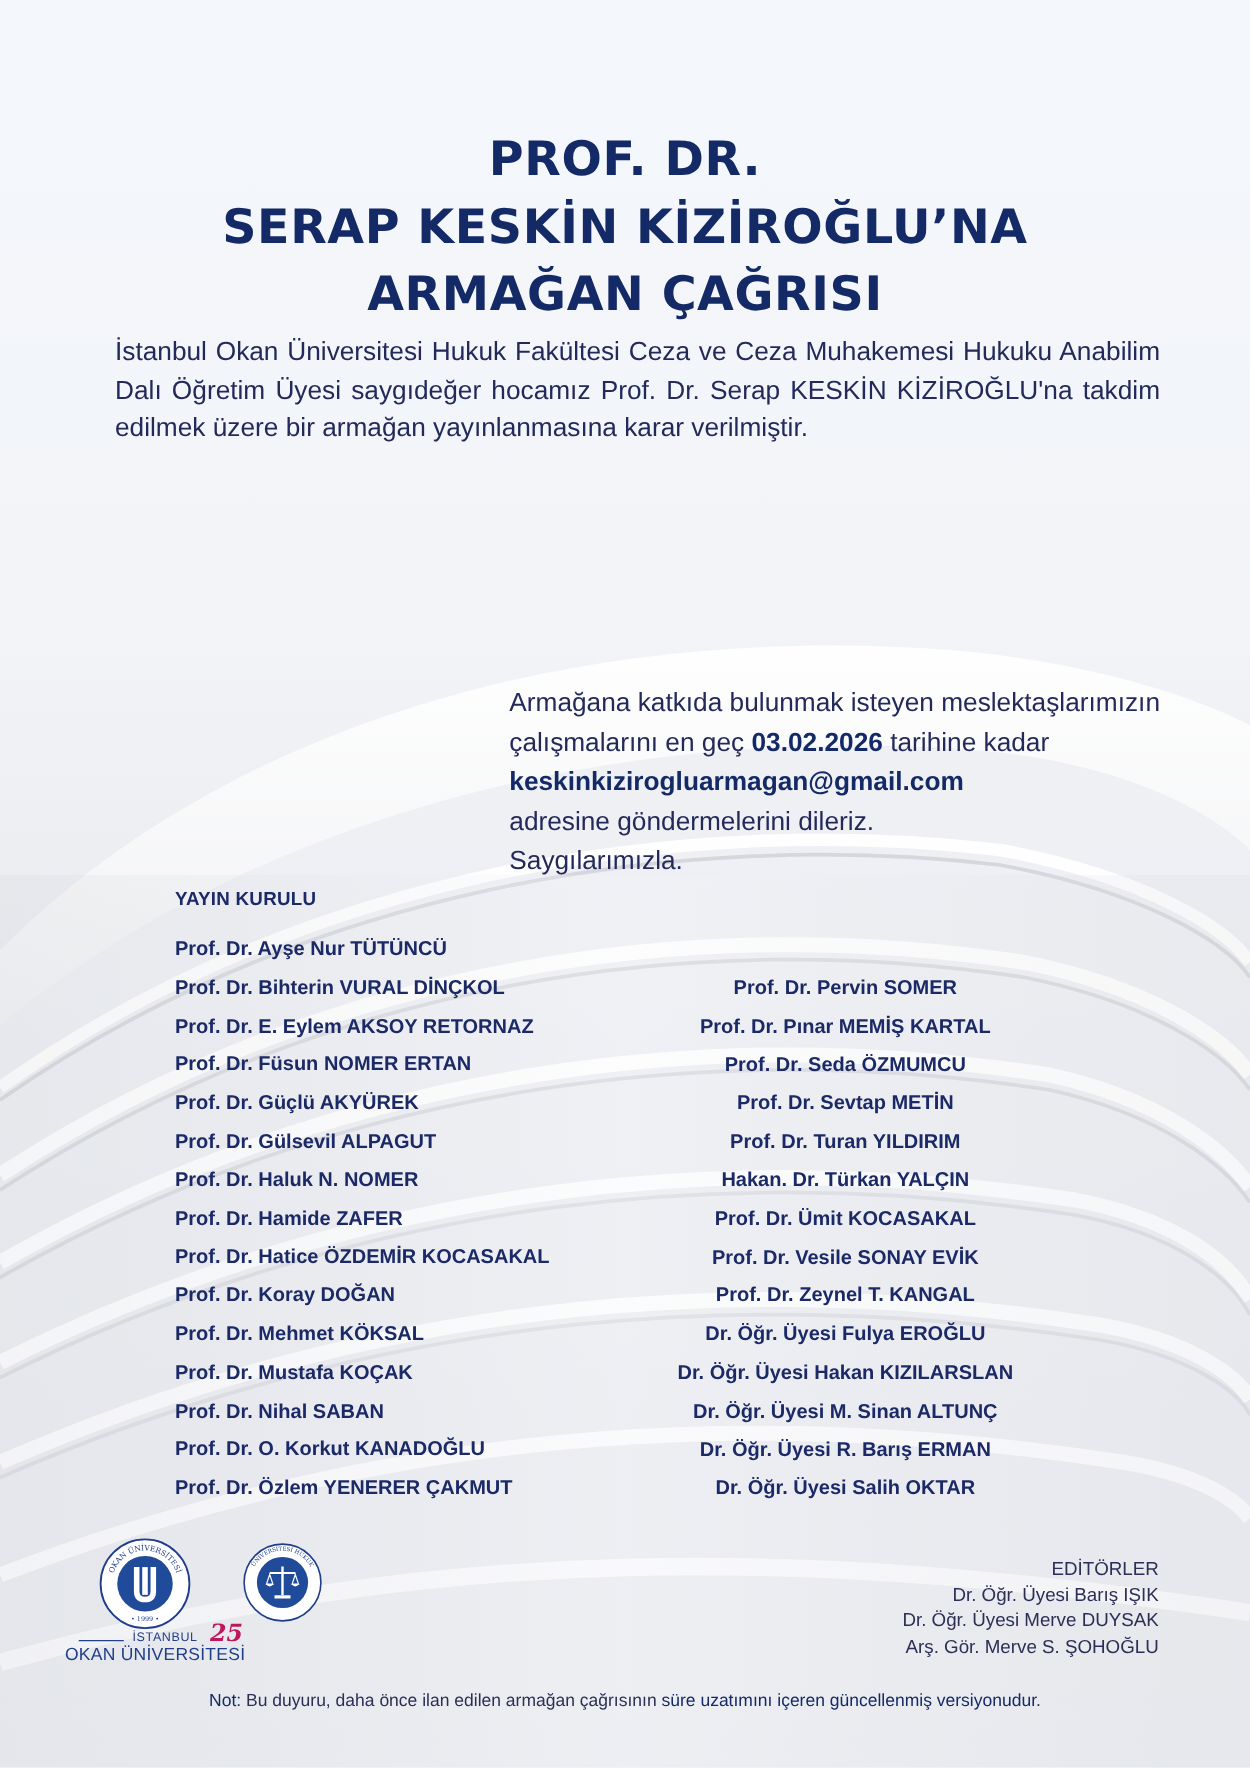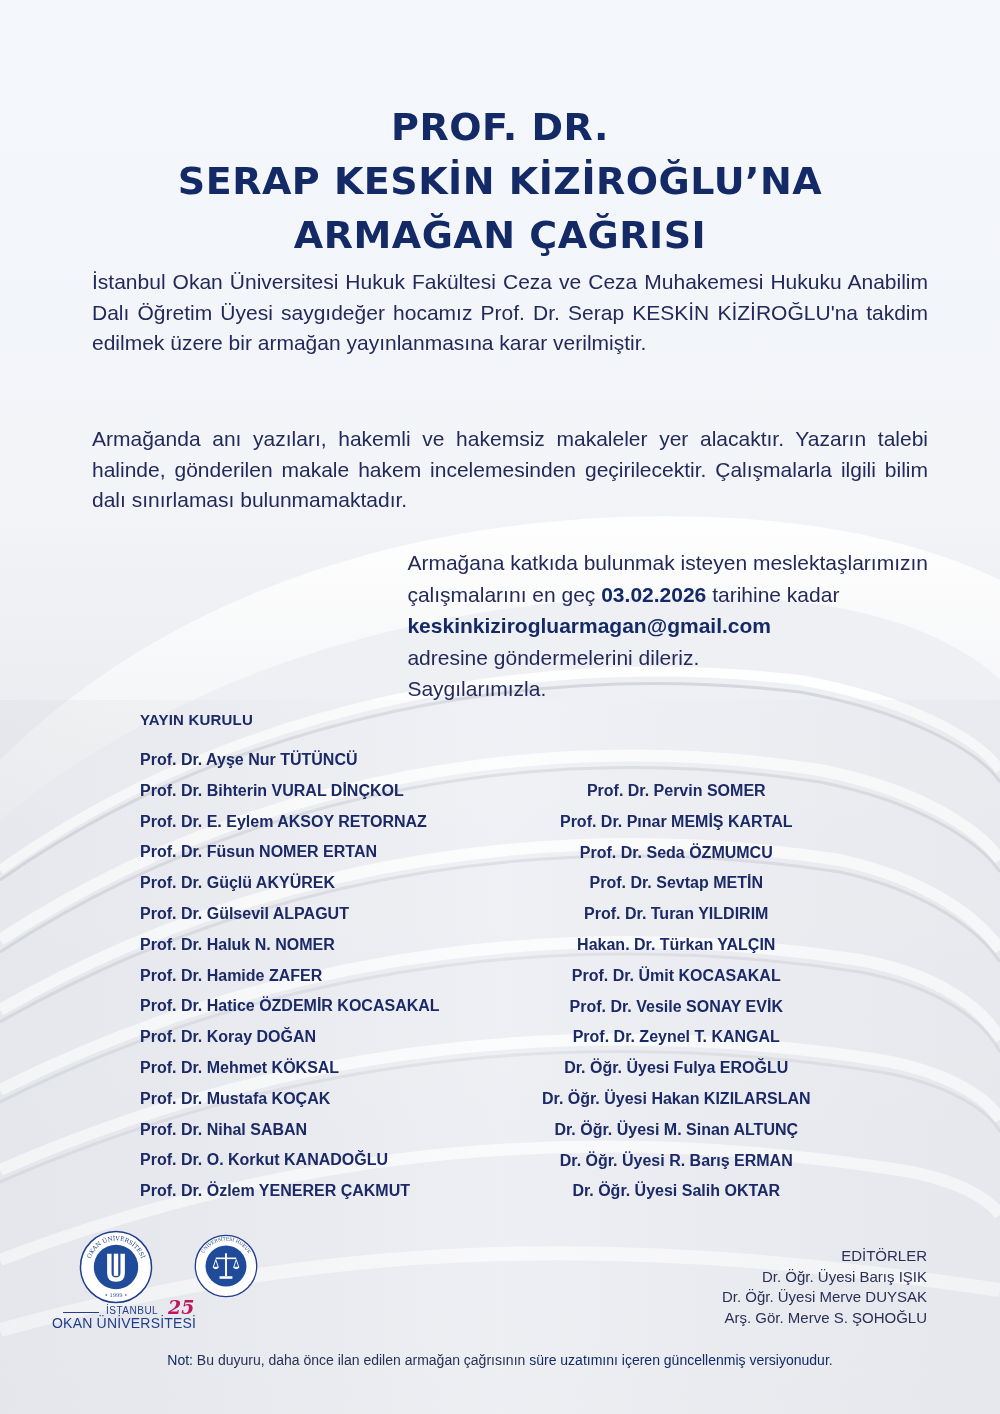--- a/index.html
+++ b/index.html
@@ -123,21 +123,20 @@
 
 <div class="content">
 
   <div class="title">
     <div>PROF. DR.</div>
     <div>SERAP KESKİN KİZİROĞLU’NA</div>
     <div>ARMAĞAN ÇAĞRISI</div>
   </div>
 
   <p class="para para1">İstanbul Okan Üniversitesi Hukuk Fakültesi Ceza ve Ceza Muhakemesi Hukuku Anabilim Dalı Öğretim Üyesi saygıdeğer hocamız Prof. Dr. Serap KESKİN KİZİROĞLU'na takdim edilmek üzere bir armağan yayınlanmasına karar verilmiştir.</p>
-  <p class="para para2">Armağanda anı yazıları, hakemli ve hakemsiz makaleler yer alacaktır. Yazarın talebi halinde, gönderilen makale hakem incelemesinden geçirilecektir. Çalışmalarla ilgili bilim dalı sınırlaması bulunmamaktadır.</p>
 
   <div class="call">
     <div>Armağana katkıda bulunmak isteyen meslektaşlarımızın</div>
     <div><span>çalışmalarını en geç </span><b>03.02.2026</b><span> tarihine kadar</span></div>
     <div class="email">keskinkizirogluarmagan@gmail.com</div>
     <div>adresine göndermelerini dileriz.</div>
     <div>Saygılarımızla.</div>
   </div>
 
   <div class="board-title">YAYIN KURULU</div>

